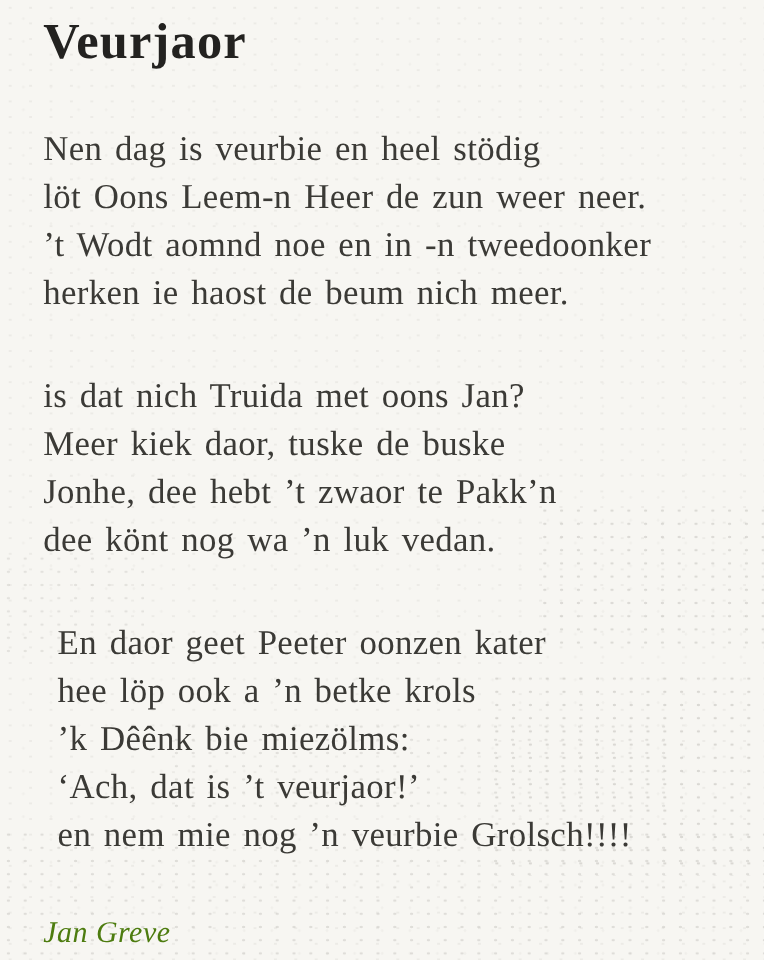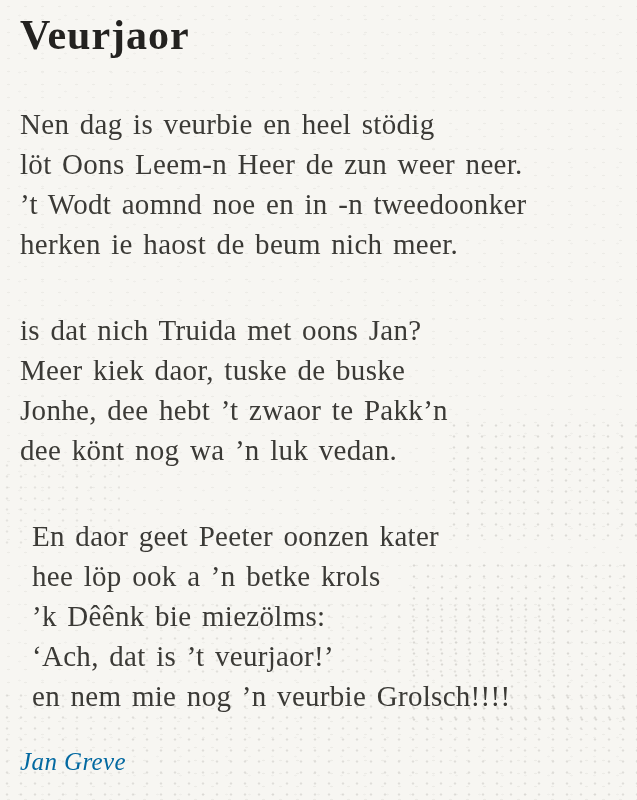--- a/index.html
+++ b/index.html
@@ -38,21 +38,21 @@
     pointer-events: none;
   }
   .noise.n1 { right: 0;   top: 420px; width: 190px; height: 120px; }
   .noise.n2 { right: 0;   top: 560px; width: 230px; height: 170px; opacity: 0.6; }
   .noise.n3 { left: 0;    top: 460px; width: 120px; height: 90px;  opacity: 0.4; }
   .noise.n4 { left: 0;    top: 690px; width: 637px; height: 110px; opacity: 0.5; }
   .noise.n5 { left: 140px; top: 600px; width: 420px; height: 80px; opacity: 0.45; }
 
   .content {
     position: relative;
-    padding: 10px 20px 0 20px;
+    padding: 10px 20px 0 36px;
     z-index: 1;
   }
   .title {
     margin: 0;
     font-size: 42px;
     font-weight: bold;
     letter-spacing: 1px;
     color: #232220;
     line-height: 1.2;
   }
@@ -67,25 +67,25 @@
     margin-left: 12px;
   }
   .line {
     font-size: 29px;
     line-height: 40px;
     letter-spacing: 0.3px;
     word-spacing: 3px;
     white-space: nowrap;
   }
   .author {
-    margin-top: 32px;
+    margin-top: 48px;
     font-style: italic;
     font-size: 25px;
     letter-spacing: 0.4px;
-    color: #0369a1;
+    color: #4d7c0f;
   }
 </style>
 </head>
 <body>
 
 <div class="page">
   <div class="noise n1"></div>
   <div class="noise n2"></div>
   <div class="noise n3"></div>
   <div class="noise n4"></div>

